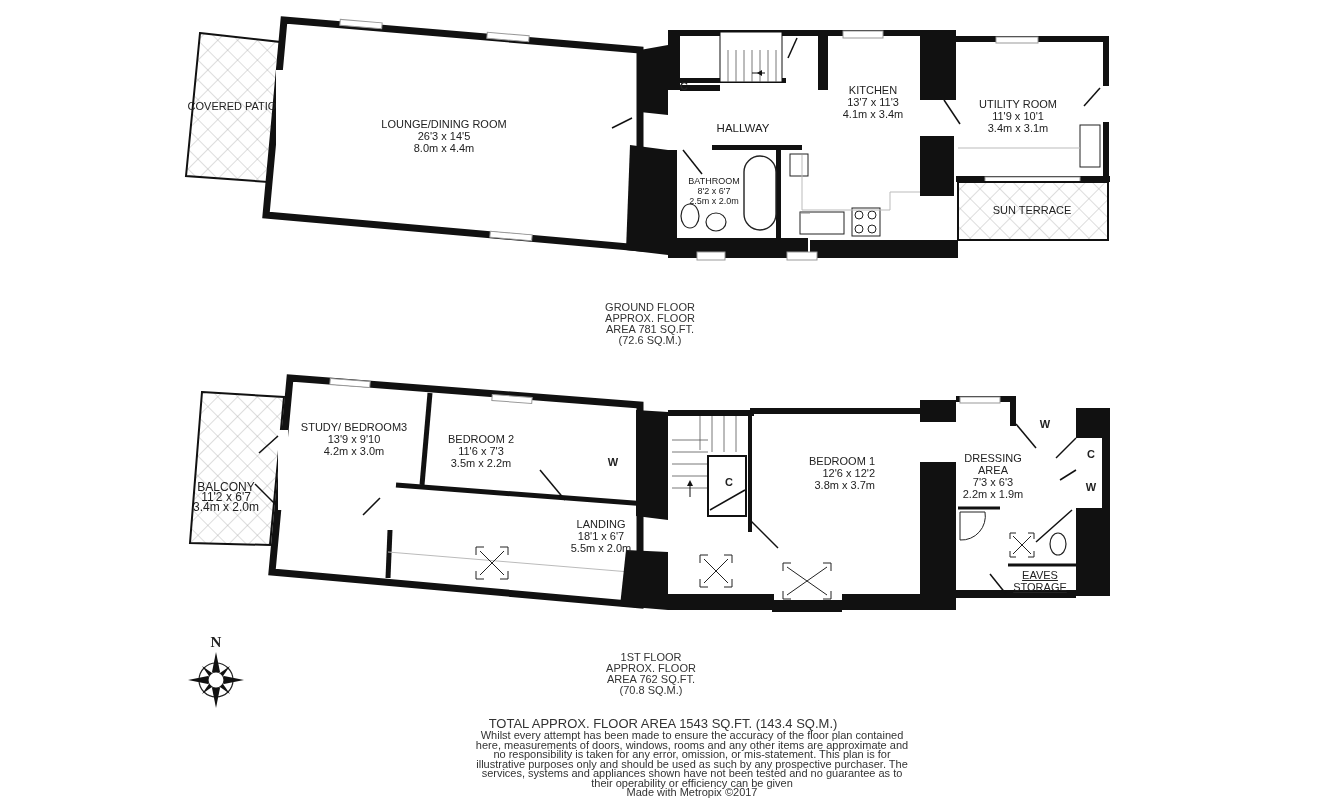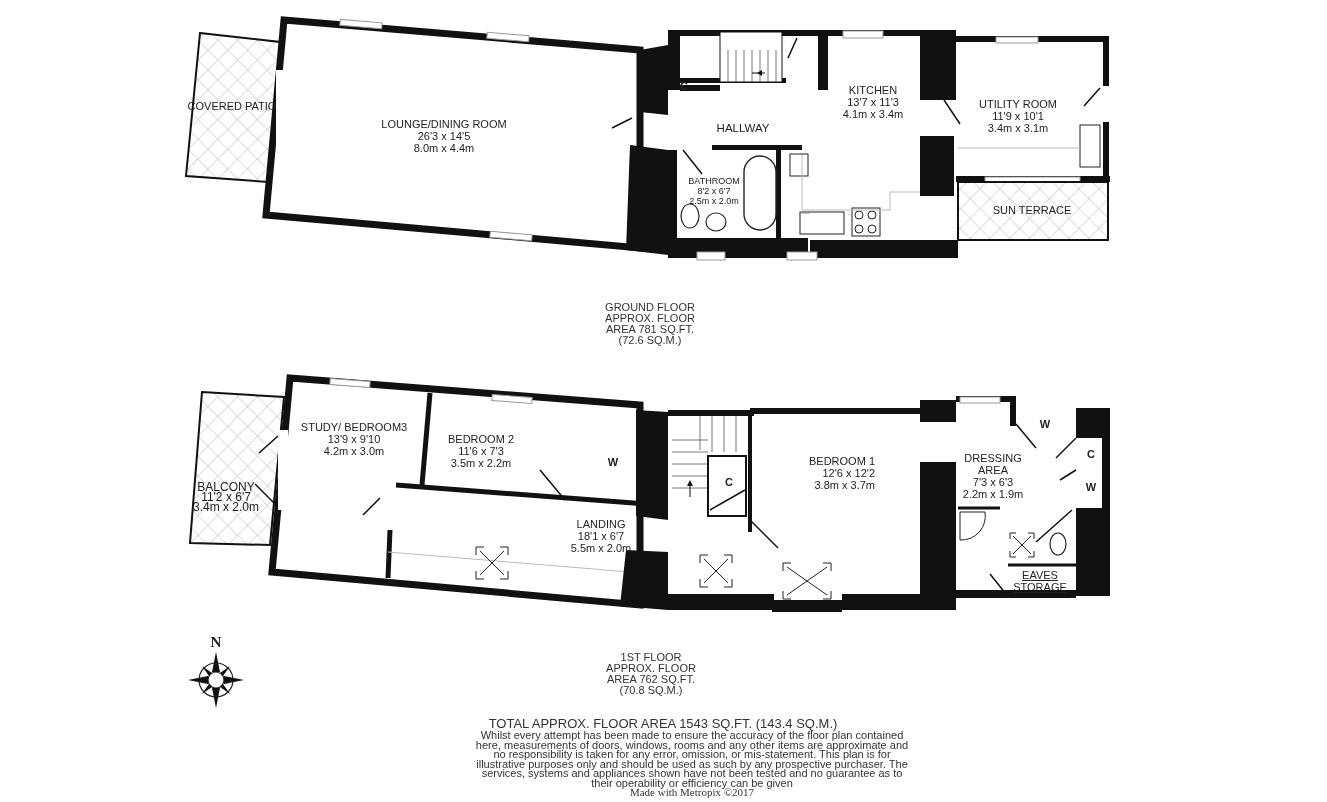--- a/index.html
+++ b/index.html
@@ -4,21 +4,21 @@
 <style>
   html,body{margin:0;padding:0;background:#fff;}
   body{width:1327px;height:802px;position:relative;overflow:hidden;font-family:"Liberation Sans",sans-serif;color:#222;}
   svg{position:absolute;left:0;top:0;}
   .lbl{position:absolute;text-align:center;font-size:11px;line-height:12px;color:#222;white-space:nowrap;transform:translateX(-50%);}
   .lbl.sm{font-size:9px;line-height:10px;}
   .lbl.bold{font-weight:bold;}
   .area{position:absolute;text-align:center;font-size:11px;line-height:11px;color:#333;transform:translateX(-50%);white-space:nowrap;}
   .total{position:absolute;left:663px;top:716px;transform:translateX(-50%);font-size:13px;color:#333;white-space:nowrap;}
   .disc{position:absolute;left:663px;top:731px;transform:translateX(-50%);width:440px;font-size:11px;line-height:9.5px;text-align:center;color:#333;margin-left:29px;}
-  .made{display:block;font-family:Liberation Serif, serif;}
+  .made{display:block;}
   .north{position:absolute;left:216px;top:634px;transform:translateX(-50%);font-family:"Liberation Serif",serif;font-weight:bold;font-size:15px;}
 </style>
 </head>
 <body>
 
 <svg width="1327" height="802" viewBox="0 0 1327 802">
   <defs>
     <pattern id="hatch" width="14" height="14" patternUnits="userSpaceOnUse" patternTransform="rotate(45)">
       <line x1="0" y1="0" x2="0" y2="14" stroke="#aaa" stroke-width="0.8"></line>
       <line x1="0" y1="0" x2="14" y2="0" stroke="#aaa" stroke-width="0.8"></line>

